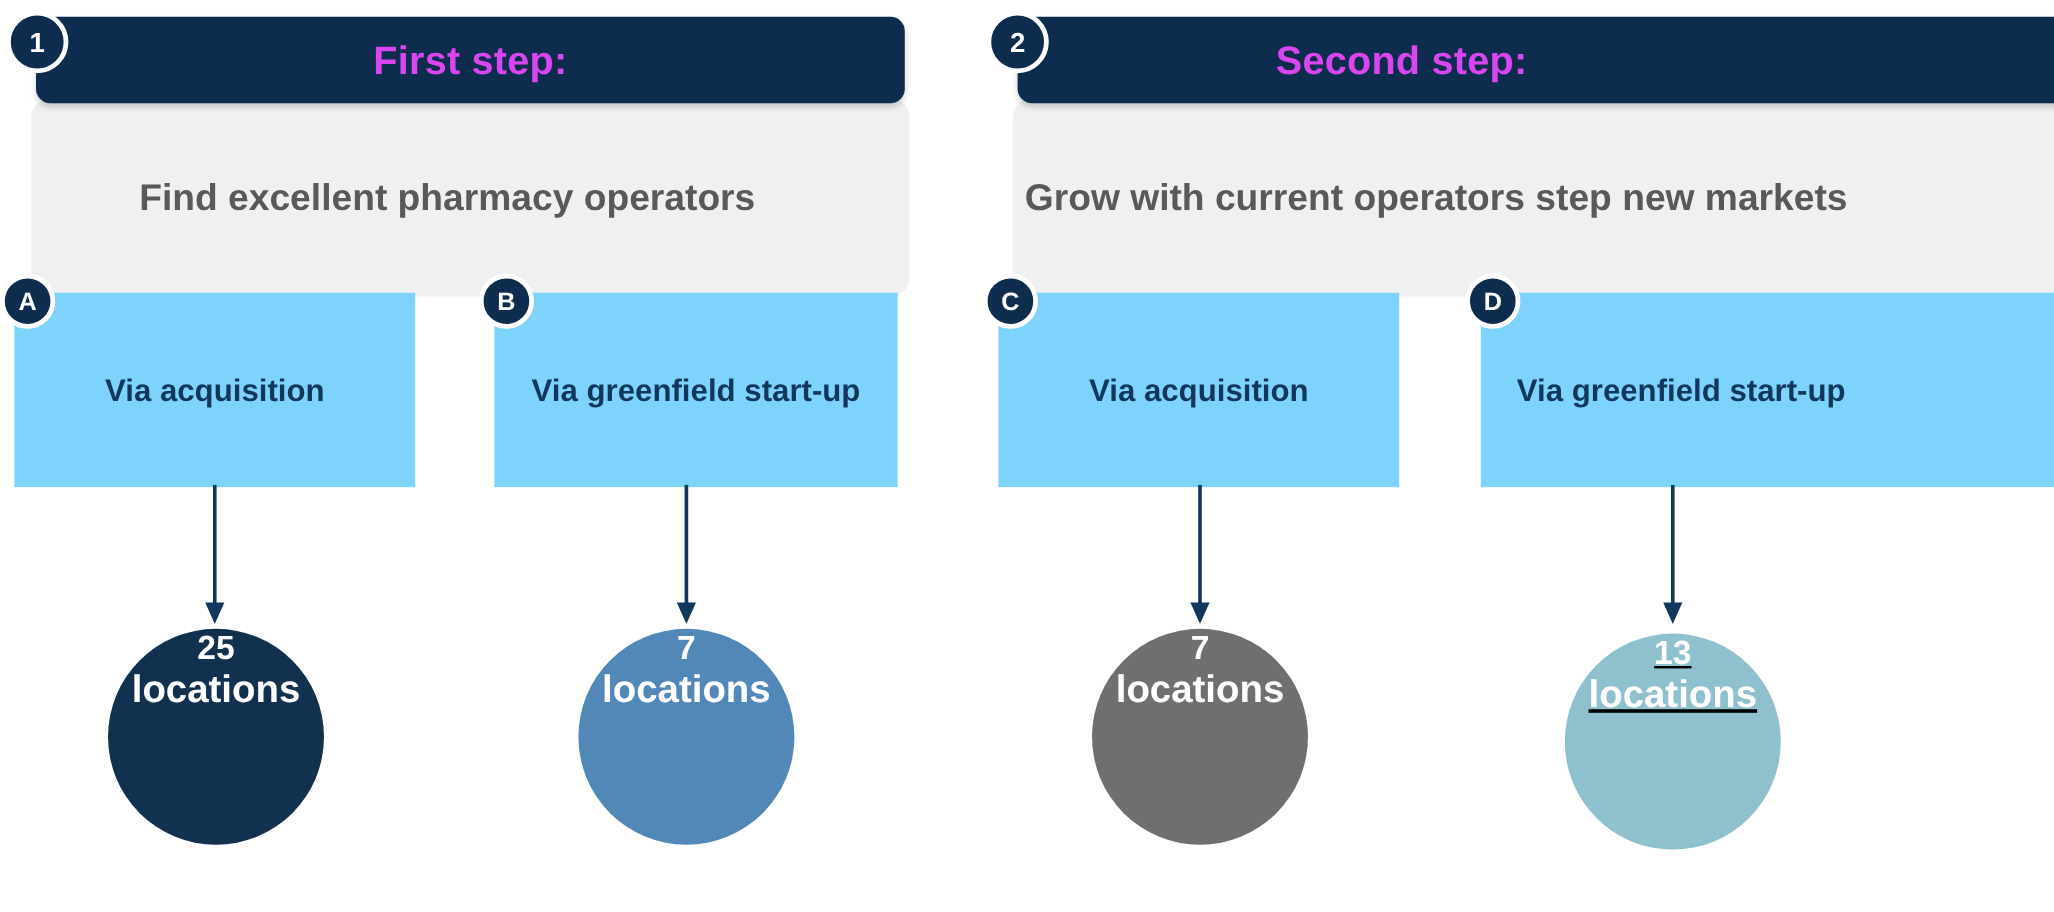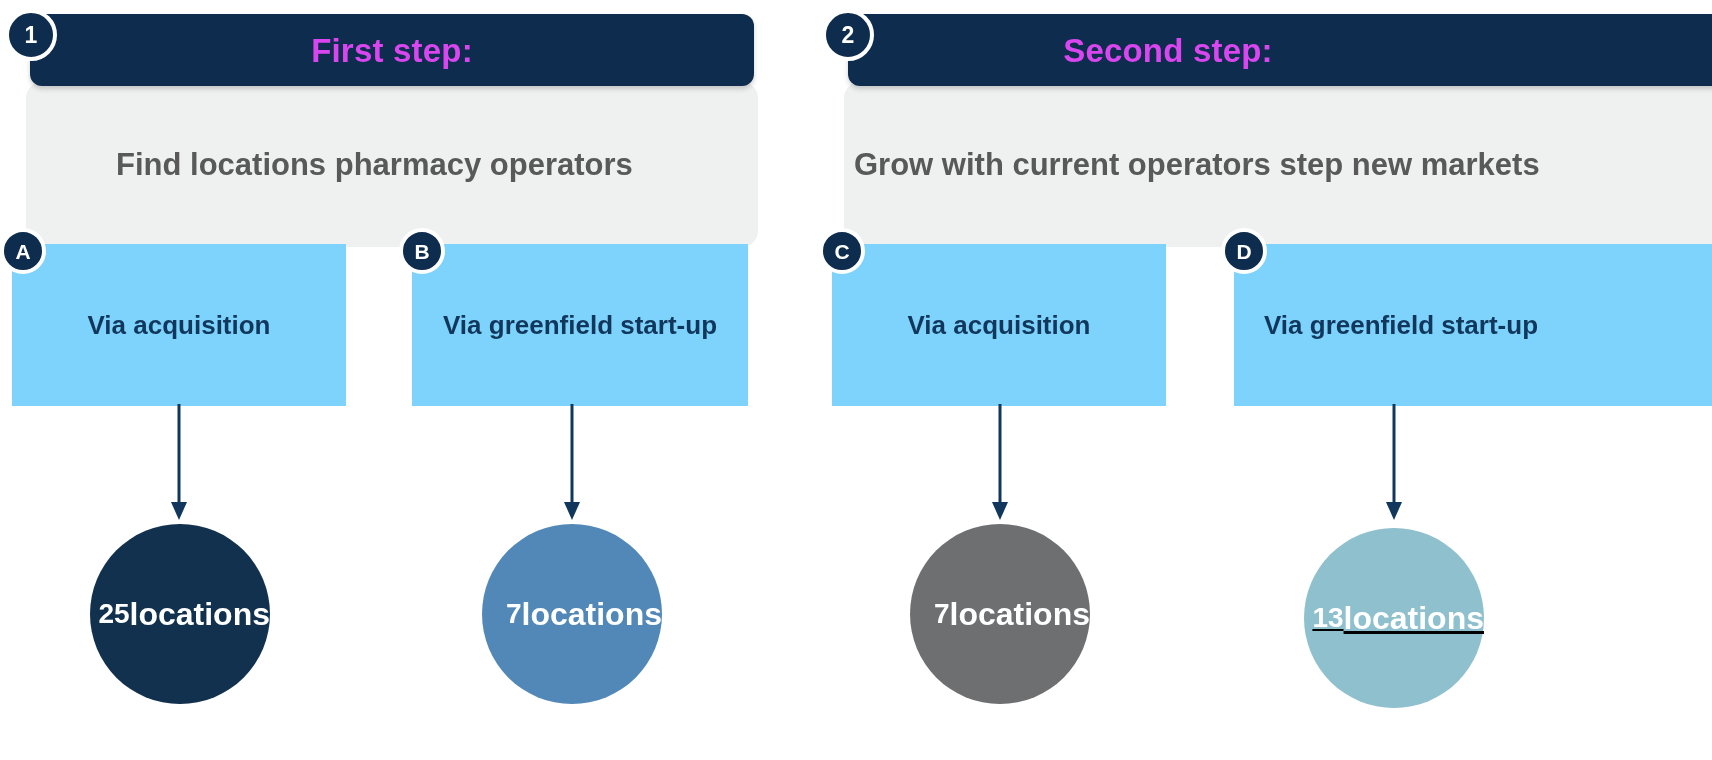--- a/index.html
+++ b/index.html
@@ -115,22 +115,23 @@
   .arrow {
     position: absolute;
     z-index: 2;
   }
 
   
   .result-circle {
     position: absolute;
     border-radius: 50%;
     display: flex;
-    align-items: center;
-    justify-content: flex-end;
+    flex-direction: column;
+    align-items: center;
+    justify-content: flex-start;
     z-index: 2;
   }
   .result-value {
     color: #ffffff;
     font-size: 28px;
     font-weight: bold;
     line-height: 1.15;
   }
   .result-unit {
     color: #ffffff;
@@ -142,21 +143,21 @@
 </head>
 <body>
 
 <div id="stage">
 
   <div class="step-panel" style="left:30px; width:724px;">
     <div class="step-header" style="width:724px;">
       <span class="step-header-title">First step:</span>
     </div>
     <div class="step-body" style="width:732px;">
-      <span class="step-body-text" style="margin-left:90px;">Find locations pharmacy operators</span>
+      <span class="step-body-text" style="margin-left:90px;">Find excellent pharmacy operators</span>
     </div>
   </div>
   <div class="badge badge-step" style="left:5px; top:9px;">
     <span>1</span>
   </div>
 
   <div class="step-panel" style="left:848px; width:900px;">
     <div class="step-header" style="width:900px;">
       <span class="step-header-title" style="margin-right:260px;">Second step:</span>
     </div>

